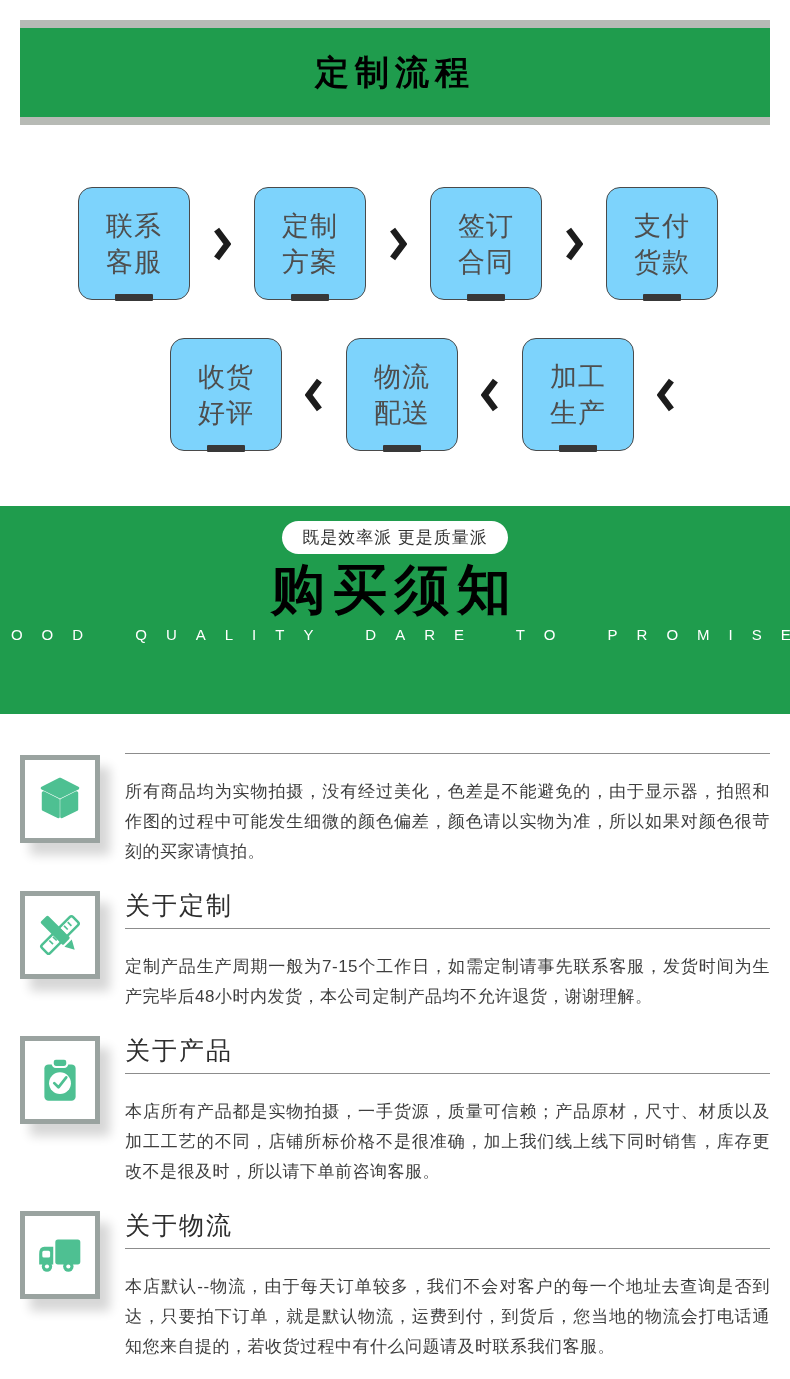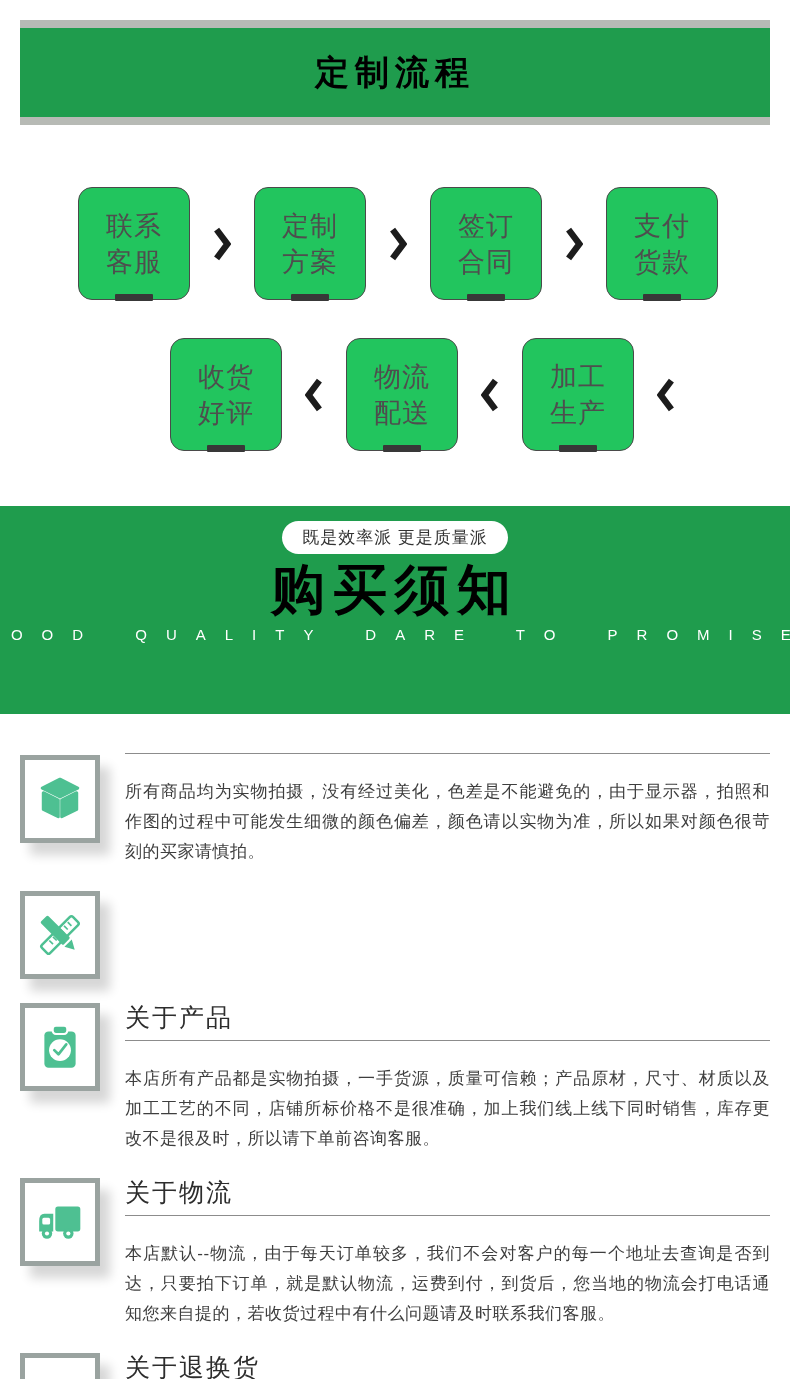--- a/index.html
+++ b/index.html
@@ -25,21 +25,21 @@
   .gray-bar{height:8px;background:var(--bar-gray);}
   .green-banner{height:89px;background:var(--banner-green);display:flex;align-items:center;justify-content:center;}
   .green-banner h1{color:#000000;font-size:34px;font-weight:900;letter-spacing:6px;}
 
   
   .flow{padding-top:62px;padding-bottom:55px;}
   .flow-row{display:flex;align-items:center;}
   .flow-row-1{padding-left:78px;margin-bottom:38px;}
   .flow-row-2{padding-left:146px;margin-left:24px;}
   .step-box{position:relative;width:112px;height:113px;border:1px solid var(--box-border);border-radius:14px;
-    display:flex;flex-direction:column;align-items:center;justify-content:center;background:#22c55e;}
+    display:flex;flex-direction:column;align-items:center;justify-content:center;background:#7dd3fc;}
   .step-line{font-size:27px;line-height:36px;color:var(--box-text);letter-spacing:1px;}
   .step-tab{position:absolute;bottom:-2px;left:50%;transform:translateX(-50%);width:38px;height:7px;background:var(--tab-dark);border-radius:1px;}
   .flow-arrow{width:64px;display:flex;align-items:center;justify-content:center;}
   .flow-arrow svg{display:block;}
   .chev{fill:none;stroke:var(--arrow-black);stroke-width:7;stroke-linejoin:miter;}
 
   
   .notice-banner{margin-top:0;height:208px;background:var(--banner-green);display:flex;flex-direction:column;align-items:center;}
   .badge-pill{margin-top:15px;background:#ffffff;border-radius:17px;padding:5px 20px;font-size:17px;color:var(--badge-text);letter-spacing:1px;white-space:nowrap;}
   .notice-title{margin-top:4px;color:#000000;font-size:54px;font-weight:900;letter-spacing:8px;line-height:62px;text-align:center;}
@@ -180,20 +180,25 @@
             <line x1="20.5" y1="30" x2="25.5" y2="30" stroke="var(--icon-green)" stroke-width="1.6"></line>
             <line x1="20.5" y1="35" x2="25.5" y2="35" stroke="var(--icon-green)" stroke-width="1.6"></line>
           </g>
           <g transform="rotate(-45 24 24)">
             <rect class="ic" x="19" y="2" width="10" height="31" rx="1.5"></rect>
             <polygon class="ic" points="19,35 29,35 24,44"></polygon>
           </g>
         </svg>
       </div>
     </div>
+    <div class="content-col">
+      <h3 class="section-title">关于定制</h3>
+      <hr class="section-divider">
+      <p class="section-body">定制产品生产周期一般为7-15个工作日，如需定制请事先联系客服，发货时间为生产完毕后48小时内发货，本公司定制产品均不允许退货，谢谢理解。</p>
+    </div>
   </div>
 
   <div class="info-section">
     <div class="icon-col">
       <div class="icon-card">
         <svg width="50" height="50" viewBox="0 0 48 48">
           <rect class="ic" x="9" y="9" width="30" height="35" rx="4"></rect>
           <rect class="ic" x="17" y="3.5" width="14" height="8" rx="3" stroke="#ffffff" stroke-width="2"></rect>
           <circle class="ic-white" cx="24" cy="27" r="10.5"></circle>
           <polyline class="ic-stroke" points="18.5,27 22.5,31 30,21.5" stroke-width="2.6" stroke-linecap="round" stroke-linejoin="round"></polyline>

